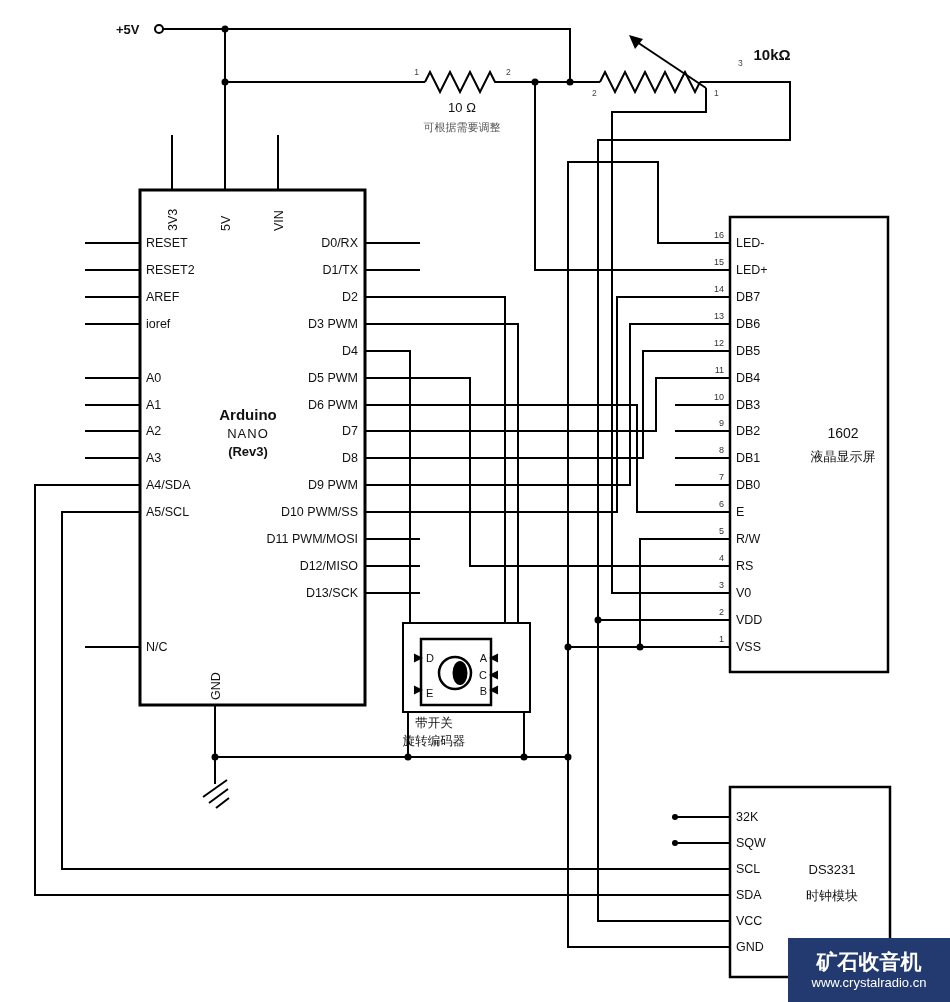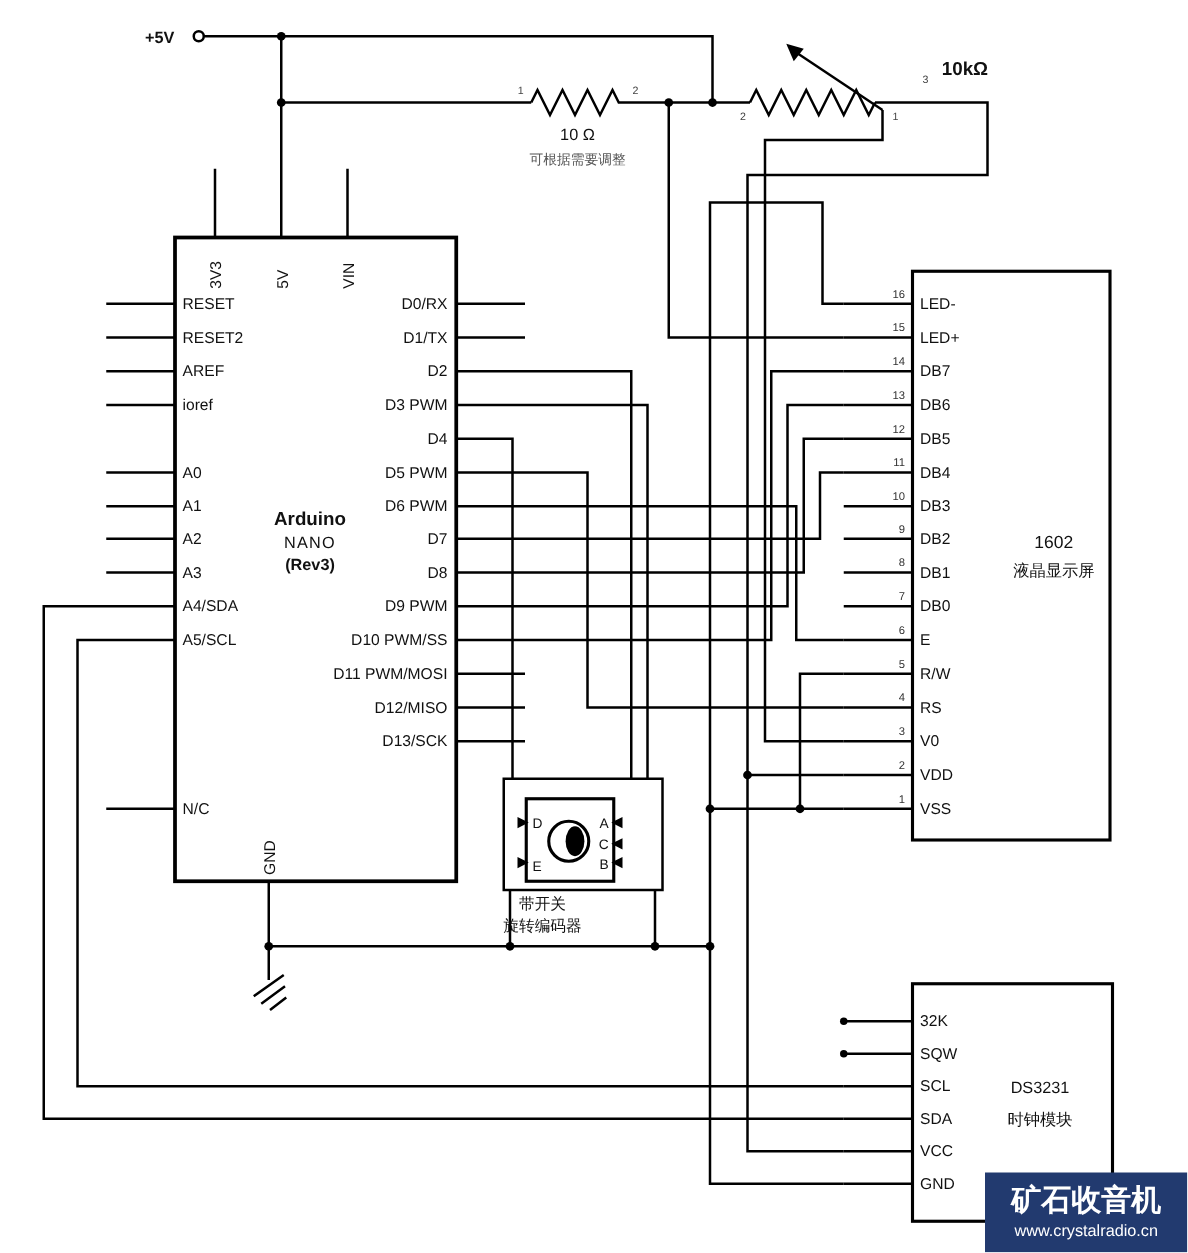--- a/index.html
+++ b/index.html
@@ -19,21 +19,21 @@
   .sub{font-size:13px;letter-spacing:1px;}
   .rev{font-size:13px;font-weight:bold;}
   .big{font-size:14px;}
   .cn{font-size:13px;}
   .gray{fill:#555;}
   .vlabel{font-size:13px;font-weight:600;}
   .rlabel{font-size:13px;}
   .potlabel{font-size:15px;font-weight:bold;}
   .watermark{position:absolute;right:0;bottom:0;width:162px;height:64px;background:#223a6f;
              color:#fff;display:flex;flex-direction:column;justify-content:center;align-items:center;}
-  .wm-title{font-size:24px;font-weight:bold;line-height:1.1;}
+  .wm-title{font-size:21px;font-weight:bold;line-height:1.1;}
   .wm-url{font-size:13px;margin-top:2px;}
 </style>
 </head>
 <body>
 
 <div class="canvas">
 <svg width="950" height="1002" viewBox="0 0 950 1002">
 
   <g>
     <circle cx="159" cy="29" r="4" fill="#fff" stroke="#000" stroke-width="2"></circle>

